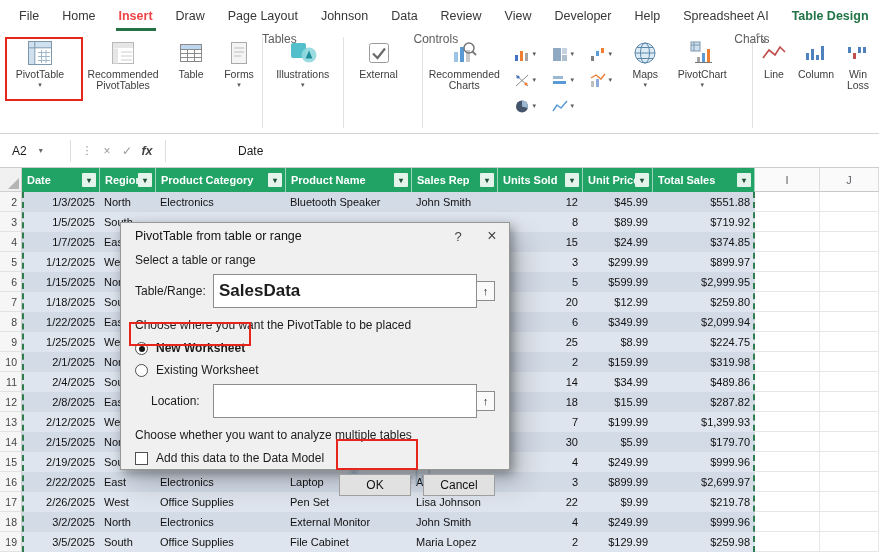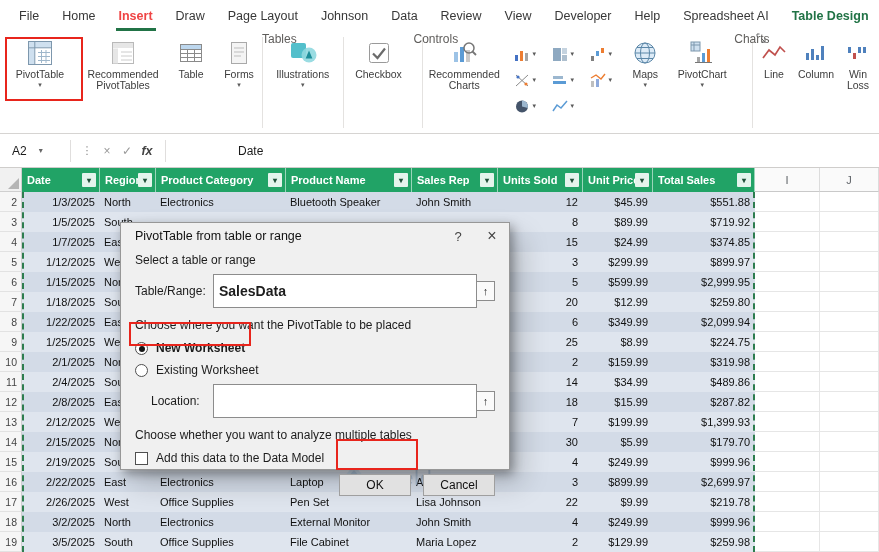--- a/index.html
+++ b/index.html
@@ -85,21 +85,21 @@
   .dlg-title .t{flex:1;font-size:12.5px;color:#111}
   .dlg-q,.dlg-x{width:34px;height:26px;display:flex;align-items:center;justify-content:center;color:#444;cursor:pointer;font-size:13px}
   .dlg-x{font-size:16px}
   .dlg-body{padding:4px 14px 0}
   .sec{margin-bottom:7px;line-height:15px}
   .sec.first{margin:0 0 6px}
   .frow{display:flex;align-items:center;margin-bottom:10px}
   .flabel{width:78px;flex:0 0 auto}
   .loc-ind{width:16px;flex:0 0 auto}
   .flabel.loc{width:62px}
-  .inp{flex:1;height:20px;border:1px solid #8c8c8c;background:#fff;padding:16px 5px;display:flex;align-items:center;font-size:14px;overflow:hidden}
+  .inp{flex:1;height:20px;border:1px solid #8c8c8c;background:#fff;padding:16px 5px;display:flex;align-items:center;font-size:17px;overflow:hidden}
   .inp.bold{font-weight:bold}
   .rangebtn{width:18px;height:20px;border:1px solid #8c8c8c;border-left:none;background:#fafafa;display:flex;align-items:center;justify-content:center;color:#222;font-size:11px;cursor:pointer;flex:0 0 auto}
   .choice{display:flex;align-items:flex-end;margin-bottom:7px;height:15px}
   .radio{width:13px;height:13px;border:1px solid #4f4f4f;border-radius:50%;background:#fff;margin-right:8px;position:relative;flex:0 0 auto;cursor:pointer}
   .radio.sel::after{content:"";position:absolute;inset:2.5px;background:#141414;border-radius:50%}
   .chkbox{width:13px;height:13px;border:1px solid #4f4f4f;background:#fff;margin-right:8px;flex:0 0 auto;cursor:pointer}
   .rlabel.strong{font-weight:bold}
   .btnrow{display:flex;justify-content:flex-end;gap:12px;margin-top:9px}
   .btn{width:72px;height:22px;background:#e1e1e1;border:1px solid #9f9f9f;display:flex;align-items:center;justify-content:center;font-size:12px;color:#111;cursor:pointer}
   .ann-nw{left:8px;top:99px;width:122px;height:24px}
@@ -201,21 +201,21 @@
 
     <div class="group" style="width:78px">
       <div class="gbtns" style="justify-content:center">
         <div class="bigbtn" style="width:70px">
           <span class="ricon">
             <svg width="26" height="26" viewBox="0 0 26 26">
                 <rect x="3.5" y="3.5" width="19" height="19" rx="2" fill="#fff" stroke="#9a9a9a"></rect>
                 <path d="M7 13.5l4.5 4.5L19 8.5" stroke="#6b6b6b" stroke-width="2.2" fill="none"></path>
               </svg>
           </span>
-          <span>Checkbox</span>
+          <span>External</span>
         </div>
       </div>
       <div class="glabel">Controls</div>
     </div>
 
     <div class="gsep"></div>
 
     <div class="group" style="width:330px">
       <div class="gbtns">
         <div class="bigbtn" style="width:84px">

